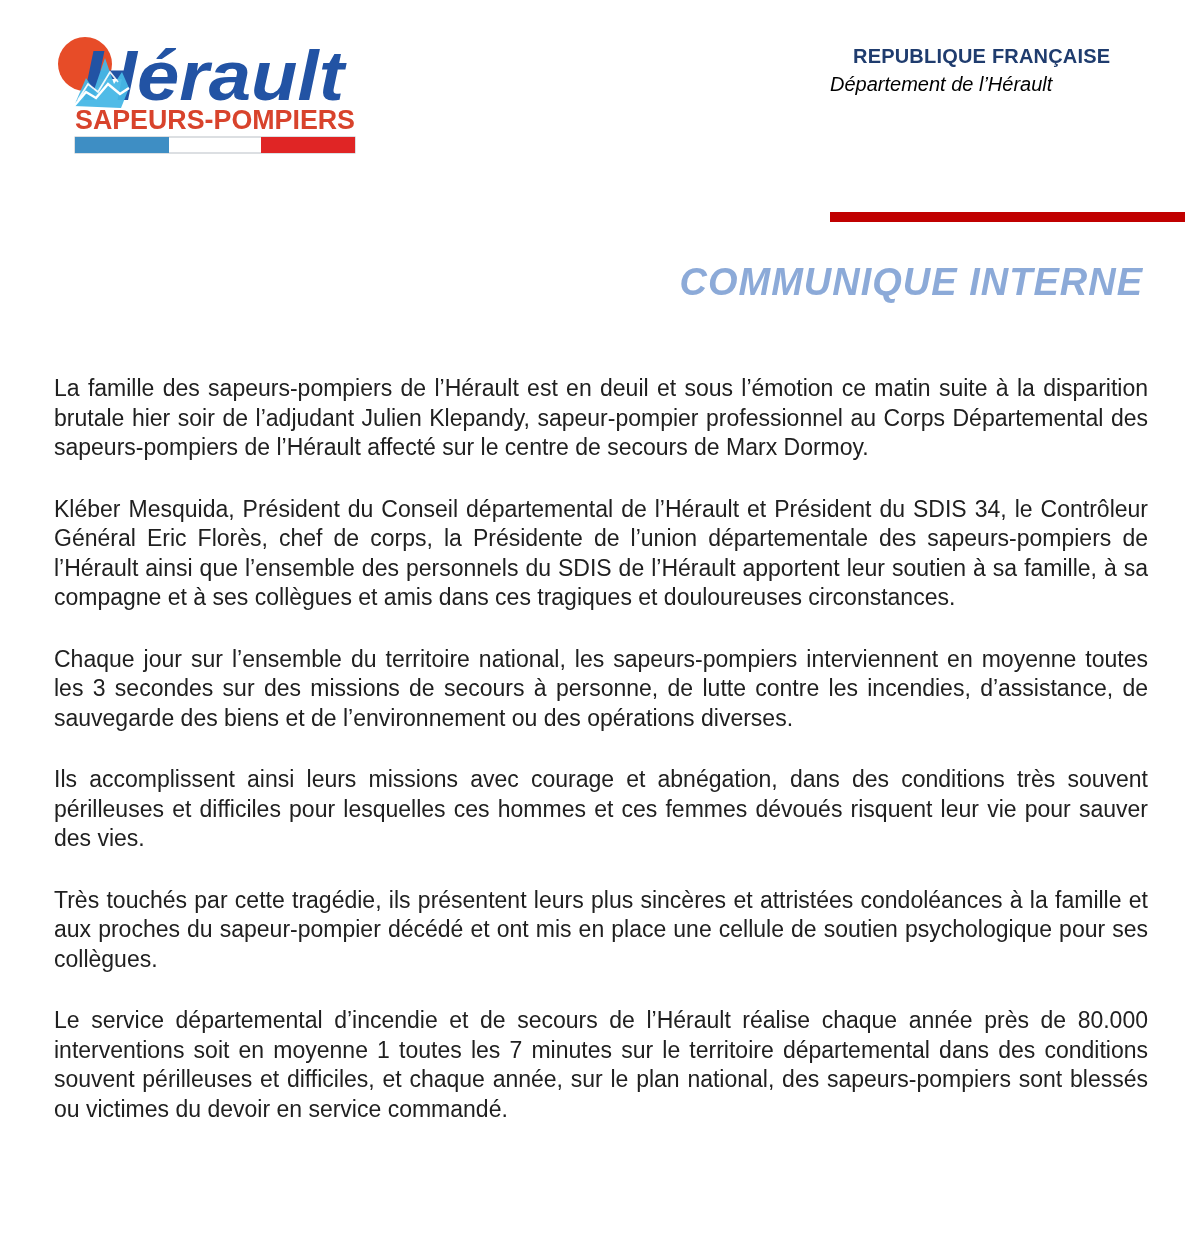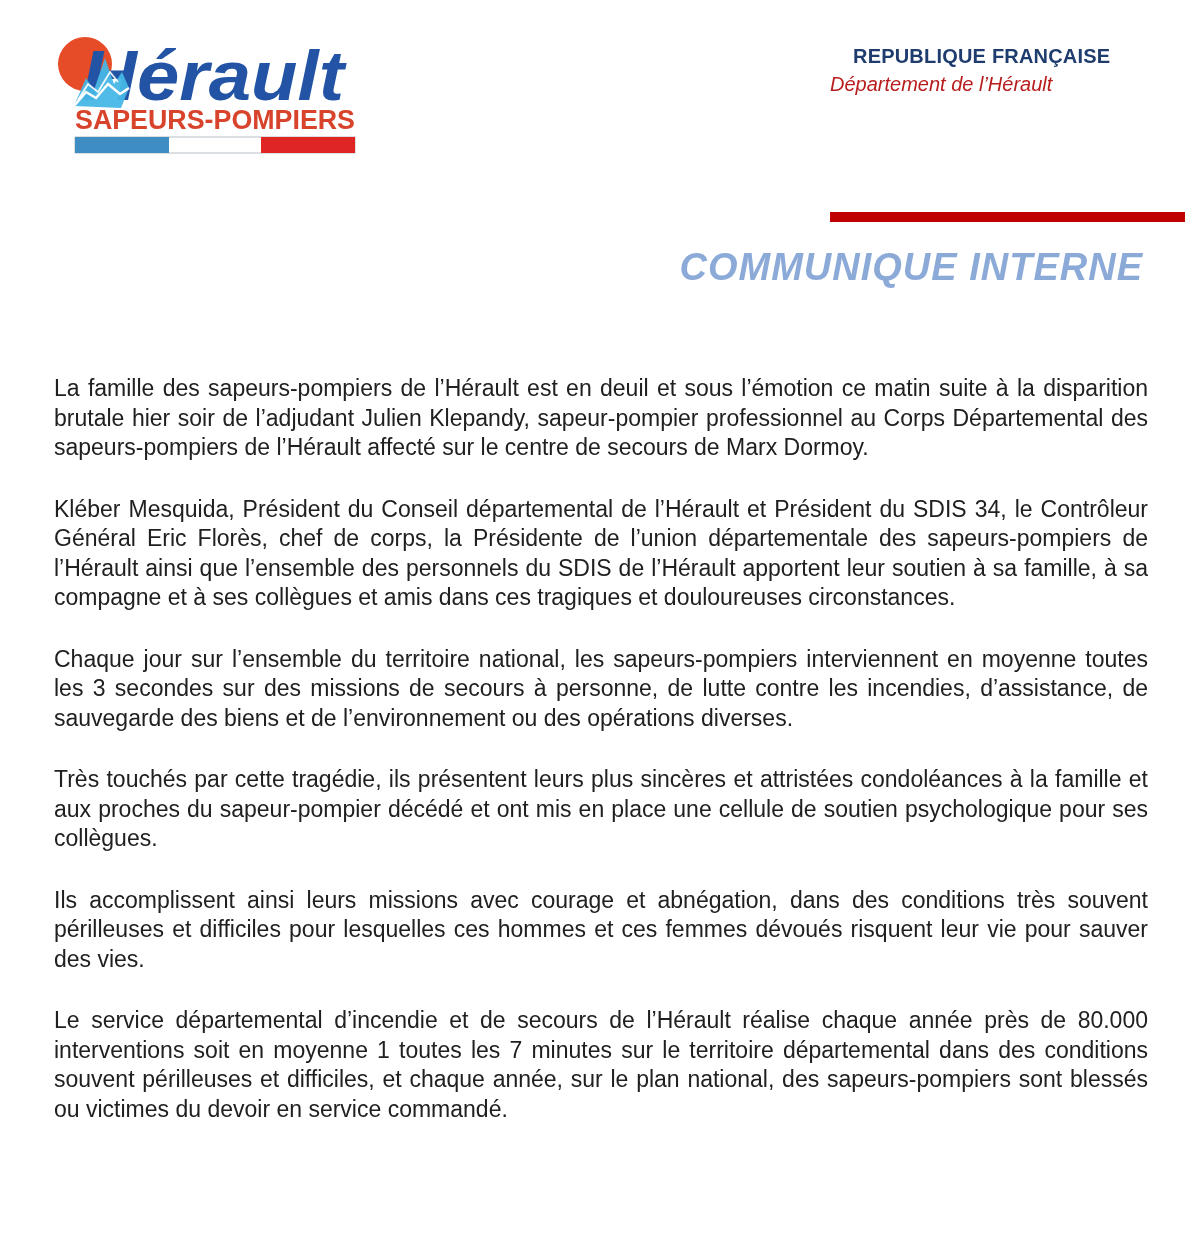--- a/index.html
+++ b/index.html
@@ -10,32 +10,32 @@
     background: #ffffff;
     font-family: "Liberation Sans", sans-serif;
     overflow: hidden;
   }
   .logo-wrap { position: absolute; left: 58px; top: 26px; width: 302px; height: 132px; }
   .gov-block { position: absolute; left: 830px; top: 42px; width: 330px; }
   .gov-republic {
     font-size: 20px; font-weight: bold; color: #1f3c6e; letter-spacing: 0.2px; line-height: 28px; margin-left: 23px;
   }
   .gov-department {
-    font-size: 20px; font-style: italic; color: #b91c1c; line-height: 28px;
+    font-size: 20px; font-style: italic; color: #000000; line-height: 28px;
   }
   .dateline {
     position: absolute; left: 828px; top: 170px;
     font-size: 23px; color: #111111; letter-spacing: -0.2px;
   }
   .red-bar {
     position: absolute; left: 830px; top: 212px; width: 355px; height: 10px;
     background: #c00000;
   }
   .doc-title {
-    position: absolute; right: 42px; top: 246px;
+    position: absolute; right: 42px; top: 261px;
     font-size: 38px; font-weight: bold; font-style: italic;
     color: #8caad8; letter-spacing: 1px; white-space: nowrap;
   }
   .content {
     position: absolute; left: 38px; top: 374px; width: 1110px;
   }
   .content p {
     margin: 0 0 32px 16px;
     font-size: 23px;
     line-height: 29.5px;
@@ -78,18 +78,18 @@
 
 
   <div class="red-bar"></div>
 
   <div class="doc-title">COMMUNIQUE INTERNE</div>
 
   <div class="content">
     <p>La famille des sapeurs-pompiers de l’Hérault est en deuil et sous l’émotion ce matin suite à la disparition brutale hier soir de l’adjudant Julien Klepandy, sapeur-pompier professionnel au Corps Départemental des sapeurs-pompiers de l’Hérault affecté sur le centre de secours de Marx Dormoy.</p>
     <p>Kléber Mesquida, Président du Conseil départemental de l’Hérault et Président du SDIS 34, le Contrôleur Général Eric Florès, chef de corps, la Présidente de l’union départementale des sapeurs-pompiers de l’Hérault ainsi que l’ensemble des personnels du SDIS de l’Hérault apportent leur soutien à sa famille, à sa compagne et à ses collègues et amis dans ces tragiques et douloureuses circonstances.</p>
     <p>Chaque jour sur l’ensemble du territoire national, les sapeurs-pompiers interviennent en moyenne toutes les 3 secondes sur des missions de secours à personne, de lutte contre les incendies, d’assistance, de sauvegarde des biens et de l’environnement ou des opérations diverses.</p>
+    <p>Ils accomplissent ainsi leurs missions avec courage et abnégation, dans des conditions très souvent périlleuses et difficiles pour lesquelles ces hommes et ces femmes dévoués risquent leur vie pour sauver des vies.</p>
     <p>Très touchés par cette tragédie, ils présentent leurs plus sincères et attristées condoléances à la famille et aux proches du sapeur-pompier décédé et ont mis en place une cellule de soutien psychologique pour ses collègues.</p>
-    <p>Ils accomplissent ainsi leurs missions avec courage et abnégation, dans des conditions très souvent périlleuses et difficiles pour lesquelles ces hommes et ces femmes dévoués risquent leur vie pour sauver des vies.</p>
     <p>Le service départemental d’incendie et de secours de l’Hérault réalise chaque année près de 80.000 interventions soit en moyenne 1 toutes les 7 minutes sur le territoire départemental dans des conditions souvent périlleuses et difficiles, et chaque année, sur le plan national, des sapeurs-pompiers sont blessés ou victimes du devoir en service commandé.</p>
   </div>
 
 </div>
 
 </body></html>

